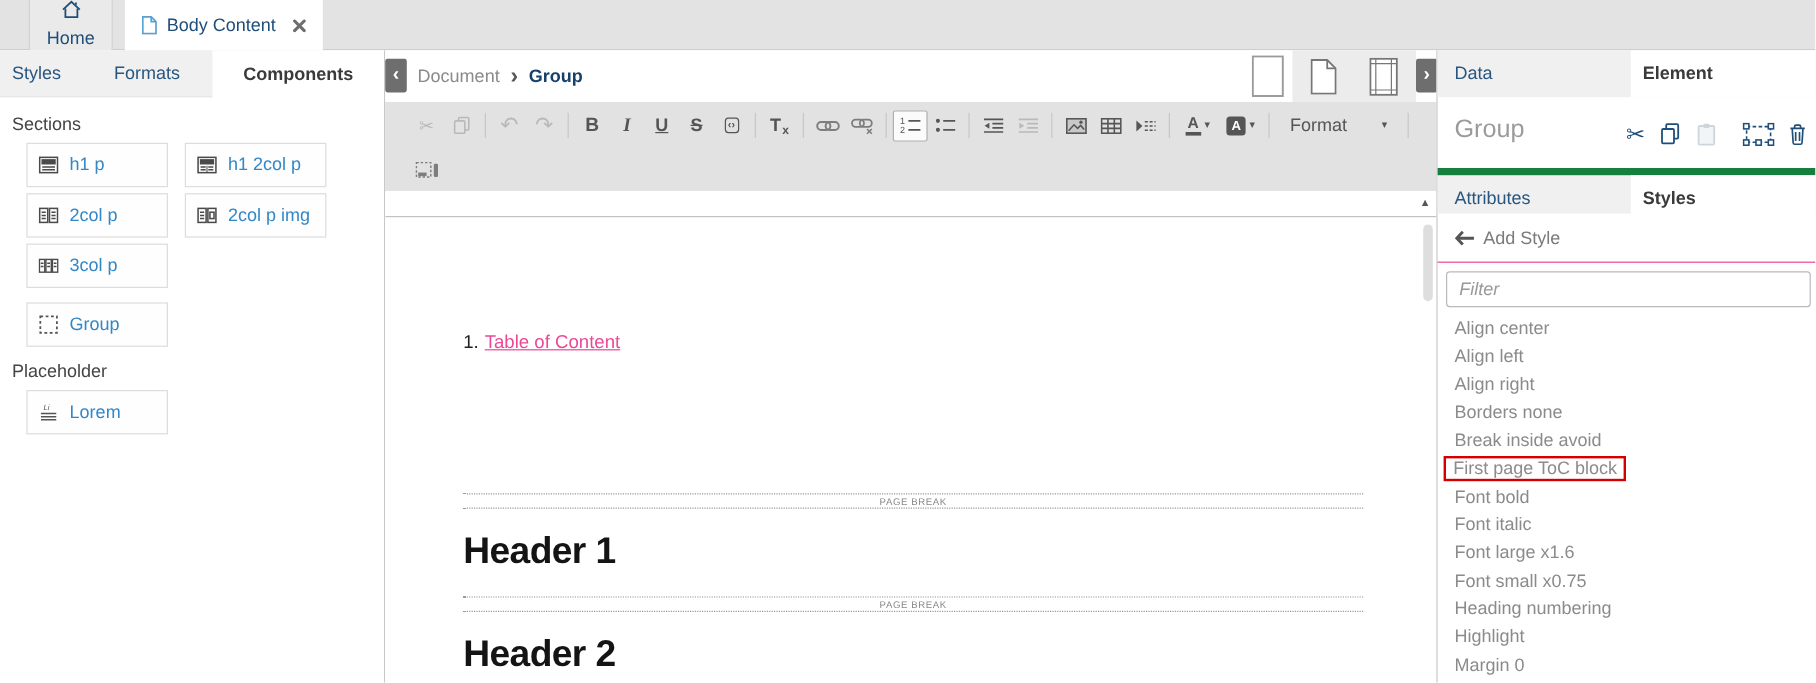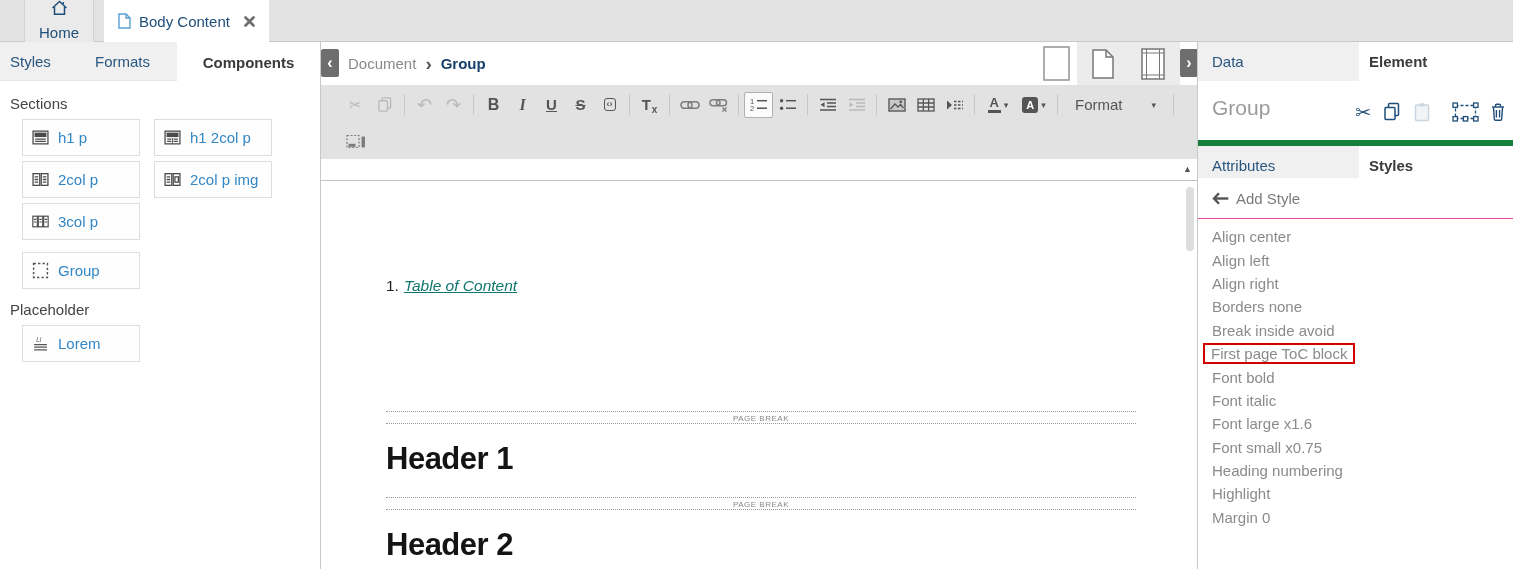--- a/index.html
+++ b/index.html
@@ -65,21 +65,21 @@
   .bgA{width:16px;height:16px;background:#555;color:#fff;border-radius:3px;font-weight:bold;font-size:11px;display:flex;align-items:center;justify-content:center;}
   .mini-caret{font-size:9px;margin-left:3px;color:#555;}
   .format-dd{display:flex;align-items:center;color:#555;font-size:15px;padding:0 12px;gap:26px;cursor:pointer;}
 
   .docarea{position:absolute;left:0;right:0;top:117px;bottom:0;background:#fff;overflow:hidden;}
   .docstrip{height:22px;border-bottom:1px solid #c2c2c2;position:relative;box-sizing:border-box;}
   .scroll-up{position:absolute;right:5px;top:5px;font-size:9px;color:#555;cursor:pointer;}
   .vthumb{position:absolute;right:3px;top:28px;width:8px;height:64px;background:#dedede;border-radius:4px;cursor:pointer;}
   .doccontent{width:750px;margin-left:65px;padding-top:96px;}
   .toc-line{display:flex;gap:5px;font-size:15.5px;color:#222;}
-  .toc-link{color:#0f766e;text-decoration:underline;cursor:pointer;font-style:italic;}
+  .toc-link{color:#ec4899;text-decoration:underline;cursor:pointer;}
   .page-break{position:relative;height:11px;border-top:1px dotted #9a9a9a;border-bottom:1px dotted #9a9a9a;margin-top:116px;}
   .page-break.pb2{margin-top:20px;}
   .page-break .pb-label{position:absolute;left:50%;top:50%;transform:translate(-50%,-50%);background:#fff;padding:0 9px;font-size:8px;color:#888;letter-spacing:0.5px;white-space:nowrap;}
   .doc-h{font-size:31px;font-weight:bold;color:#141414;margin:16px 0 0 0;line-height:1.2;letter-spacing:-0.5px;}
 
   
   .rpanel{position:absolute;right:0;top:42px;width:316px;bottom:0;border-left:1px solid #c8c8c8;box-sizing:border-box;background:#fff;}
   .rtabs{position:relative;height:39px;background:#f0f0f0;}
   .rtab{position:absolute;top:0;height:39px;display:flex;align-items:center;font-size:15px;color:#29567f;padding-left:14px;cursor:pointer;}
   .rtab.active{left:161px;right:0;background:#fff;font-weight:bold;color:#3a3a3a;padding-left:10px;}
@@ -471,20 +471,23 @@
     </div>
     <div class="add-style">
       <span>
         <svg width="17" height="13" viewBox="0 0 17 13" fill="none" stroke="#555" stroke-width="2.4">
           <path d="M7 1.2 L2 6.5 L7 11.8"></path>
             <path d="M2.3 6.5 h14"></path>
         </svg>
       </span>
       <span>Add Style</span>
     </div>
+    <div class="filter-wrap">
+      <input class="filter-input" type="text" placeholder="Filter" style="">
+    </div>
     <ul class="styles-list">
 
         <li class="style-item">
           <span class="style-label">Align center</span>
         </li>
 
         <li class="style-item">
           <span class="style-label">Align left</span>
         </li>
 

